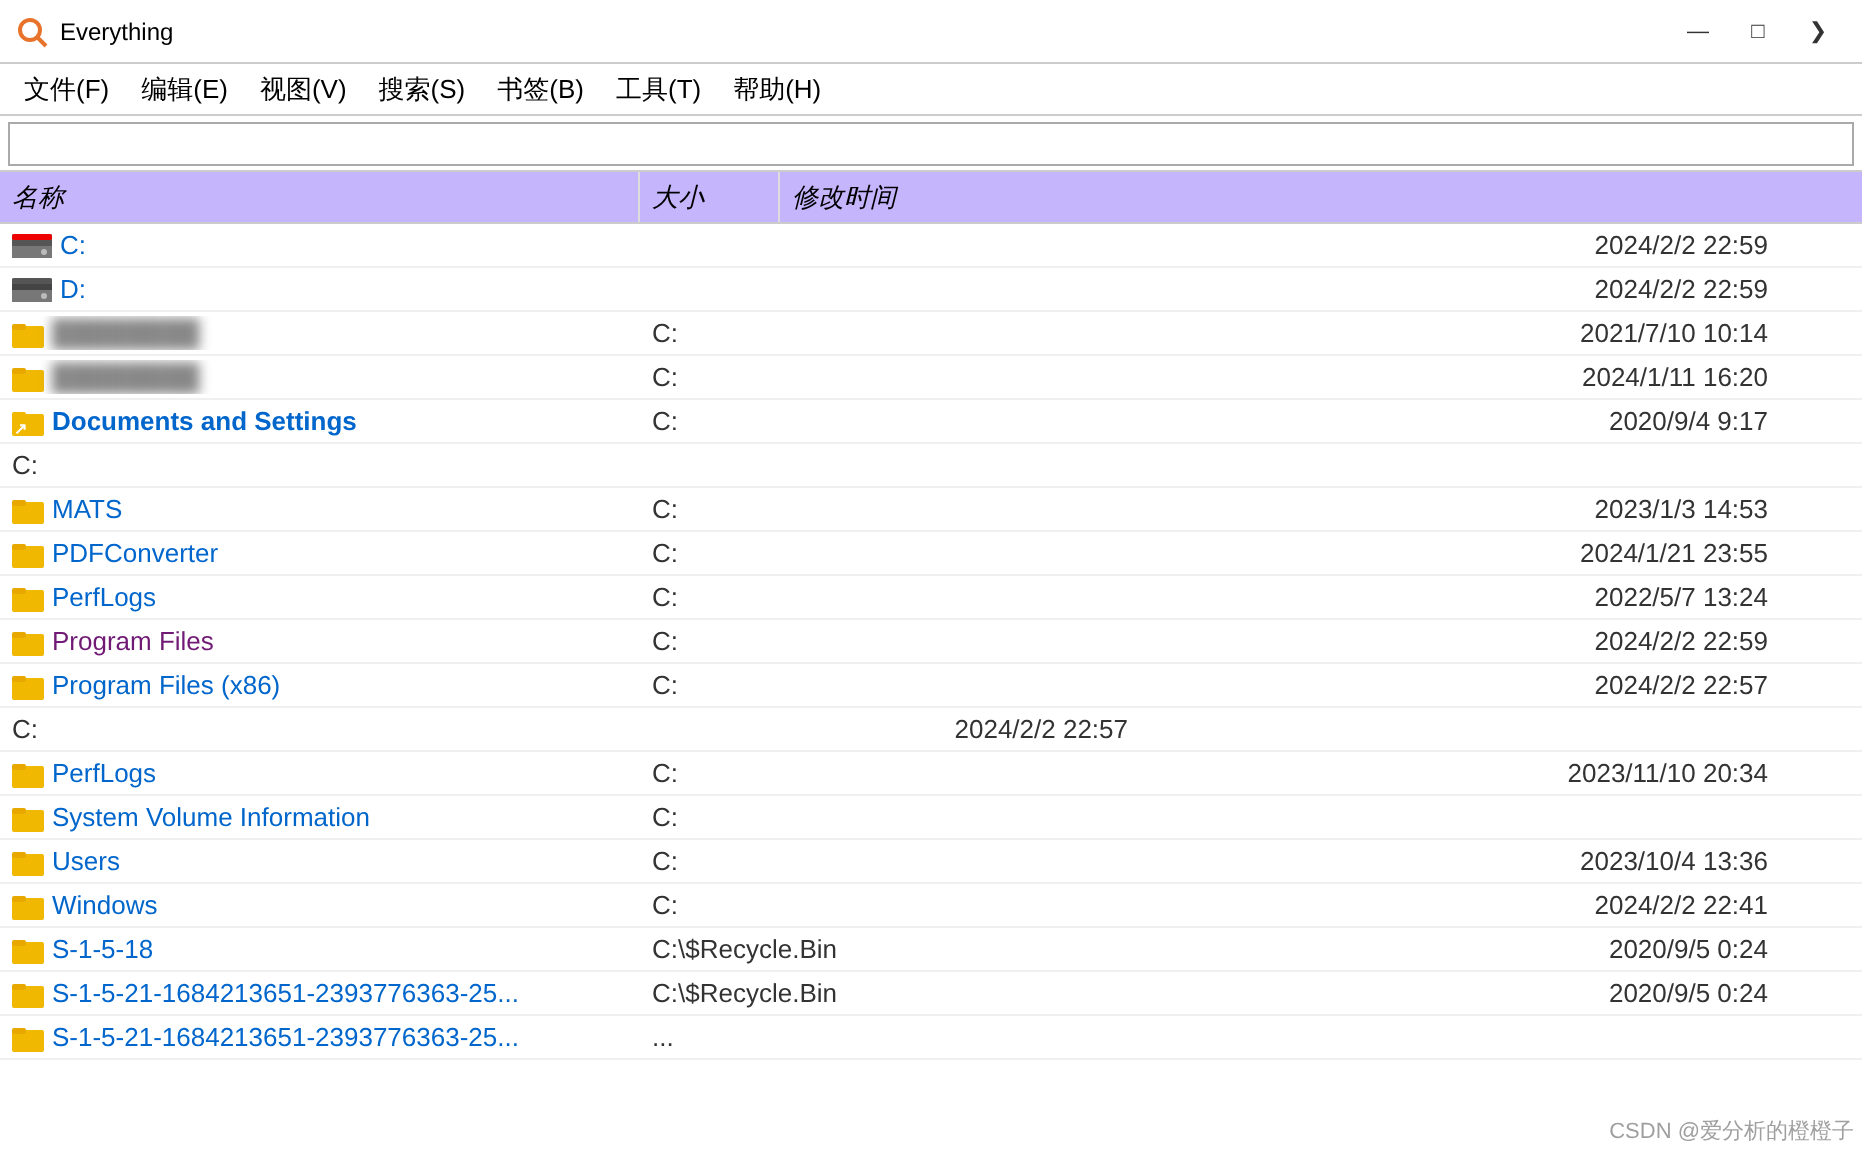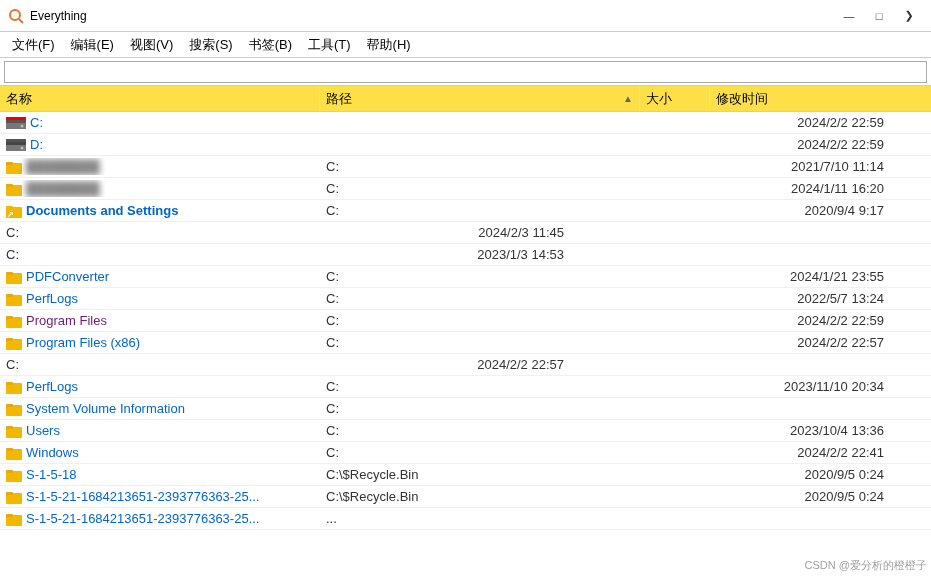--- a/index.html
+++ b/index.html
@@ -78,26 +78,27 @@
       width: 100%;
       border: 1px solid #aaa;
       height: 22px;
       padding: 2px 4px;
       font-size: 13px;
       outline: none;
       font-family: inherit;
     }
     .table-header {
       display: flex;
-      background: #fde047;
+      background: #c4b5fd;
       border-bottom: 1px solid #ccc;
       height: 26px;
       align-items: center;
       padding: 0;
       user-select: none;
+      font-style: italic;
     }
     .col-name { width: 320px; min-width: 320px; }
     .col-path { width: 320px; min-width: 320px; }
     .col-size { width: 70px; min-width: 70px; text-align: right; }
     .col-modified { width: 180px; min-width: 180px; text-align: right; }
     .th {
       padding: 3px 6px;
       font-size: 13px;
       font-weight: normal;
       color: #000;
@@ -199,24 +200,20 @@
   </div>
 
 <div class="search-bar">
   <input class="search-input" type="text" value="" style="">
 </div>
 
 <div class="table-header">
   <div class="th col-name">
     <span>名称</span>
   </div>
-  <div class="th col-path th-path">
-    <span>路径</span>
-    <span class="sort-arrow">▲</span>
-  </div>
   <div class="th col-size">
     <span>大小</span>
   </div>
   <div class="th col-modified">
     <span>修改时间</span>
   </div>
 </div>
 
 <div class="file-list">
 <div class="file-row">
@@ -258,21 +255,21 @@
       <span style="display:inline-flex;align-items:center;width:16px;flex-shrink:0">
       <svg width="16" height="14" viewBox="0 0 16 14">
         <rect x="0" y="3" width="16" height="11" rx="1" fill="#f0b800"></rect>
         <rect x="0" y="2" width="7" height="3" rx="1" fill="#e8a800"></rect>
       </svg>
     </span>
       <span class="name-link" style="filter:blur(3px);color:#888">████████</span>
     </div>
     <div class="cell cell-path" style="color:#333">C:</div>
     <div class="cell cell-size" style="color:#333"></div>
-    <div class="cell cell-modified" style="color:#333">2021/7/10 11:14</div>
+    <div class="cell cell-modified" style="color:#333">2021/7/10 10:14</div>
   </div>
     <div class="file-row">
     <div class="cell cell-name">
       <span style="display:inline-flex;align-items:center;width:16px;flex-shrink:0">
       <svg width="16" height="14" viewBox="0 0 16 14">
         <rect x="0" y="3" width="16" height="11" rx="1" fill="#f0b800"></rect>
         <rect x="0" y="2" width="7" height="3" rx="1" fill="#e8a800"></rect>
       </svg>
     </span>
       <span class="name-link" style="filter:blur(3px);color:#888">████████</span>
@@ -292,23 +289,31 @@
     </span>
       <span class="name-link" style="color:#0066cc;font-weight:bold">Documents and Settings</span>
     </div>
     <div class="cell cell-path" style="color:#333">C:</div>
     <div class="cell cell-size" style="color:#333"></div>
     <div class="cell cell-modified" style="color:#333">2020/9/4 9:17</div>
   </div>
     <div class="file-row">
     <div class="cell cell-path" style="color:#333">C:</div>
     <div class="cell cell-size" style="color:#333"></div>
-    <div class="cell cell-modified" style="color:#333">2024/2/3 11:45</div>
-  </div>
-    <div class="file-row">
+  </div>
+    <div class="file-row">
+    <div class="cell cell-name">
+      <span style="display:inline-flex;align-items:center;width:16px;flex-shrink:0">
+      <svg width="16" height="14" viewBox="0 0 16 14">
+        <rect x="0" y="3" width="16" height="11" rx="1" fill="#f0b800"></rect>
+        <rect x="0" y="2" width="7" height="3" rx="1" fill="#e8a800"></rect>
+      </svg>
+    </span>
+      <span class="name-link" style="color:#0066cc">MATS</span>
+    </div>
     <div class="cell cell-path" style="color:#333">C:</div>
     <div class="cell cell-size" style="color:#333"></div>
     <div class="cell cell-modified" style="color:#333">2023/1/3 14:53</div>
   </div>
     <div class="file-row">
     <div class="cell cell-name">
       <span style="display:inline-flex;align-items:center;width:16px;flex-shrink:0">
       <svg width="16" height="14" viewBox="0 0 16 14">
         <rect x="0" y="3" width="16" height="11" rx="1" fill="#f0b800"></rect>
         <rect x="0" y="2" width="7" height="3" rx="1" fill="#e8a800"></rect>

